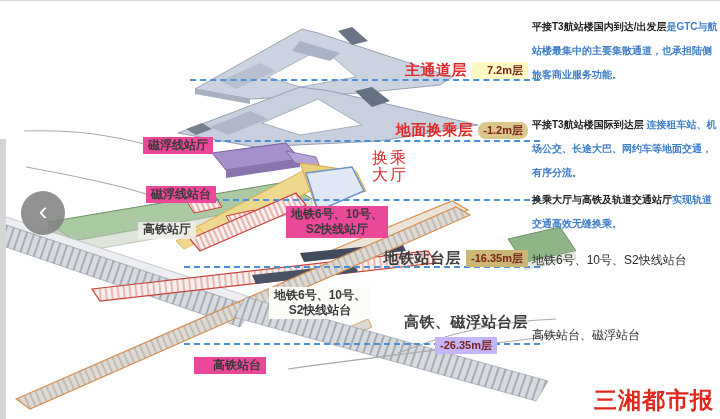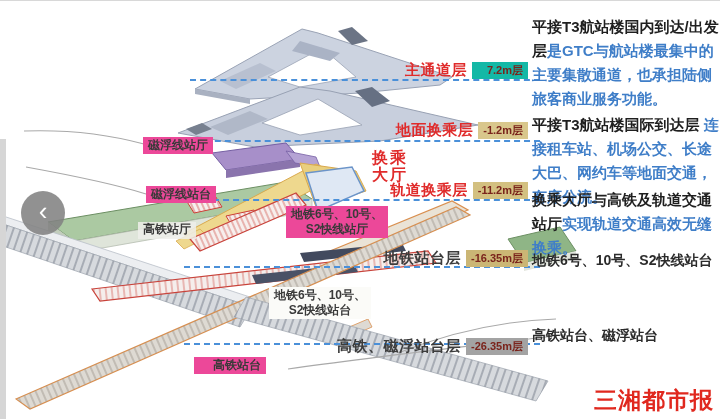--- a/index.html
+++ b/index.html
@@ -11,35 +11,35 @@
   
   .dash{position:absolute;height:0;border-top:2px dashed #4a90d9;z-index:2;}
   .dash.over{z-index:4;}
 
   
   .layer-row{position:absolute;right:192px;display:flex;align-items:center;gap:5px;z-index:5;white-space:nowrap;}
   .layer-name{font-size:15px;font-weight:700;letter-spacing:.5px;}
   .layer-name.red{color:#e02b2b;}
   .layer-name.dark{color:#3c3c3c;}
   .badge{font-size:11px;font-weight:700;color:#7a231b;padding:2px 5px;line-height:13px;white-space:nowrap;}
-  .b1{background:#14b8a6;padding-left:15px;} .b2{background:#d9c78c;} .b3{background:#d3c080;}
-  .b4{background:#cbb675;} .b5{background:#a3a3a3;}
+  .b1{background:#fef9c3;padding-left:15px;} .b2{background:#d9c78c;border-radius:8px;} .b3{background:#d3c080;}
+  .b4{background:#cbb675;} .b5{background:#c4b5fd;}
 
   
   .dlabel{position:absolute;z-index:5;background:#ec4899;color:#3a3a3a;font-size:12px;font-weight:700;
           padding:1px 5px;line-height:15px;white-space:nowrap;}
   .dlabel.two{text-align:center;line-height:15px;}
-  .transfer-hall{position:absolute;z-index:5;color:#e02b2b;font-size:16px;font-weight:700;
+  .transfer-hall{position:absolute;z-index:5;color:#e02b2b;font-size:16px;font-weight:400;
                  line-height:17px;letter-spacing:2px;background:transparent;}
 
   
-  .ann{position:absolute;left:532px;width:188px;z-index:5;font-size:15px;line-height:24px;letter-spacing:0;}
+  .ann{position:absolute;left:532px;width:188px;z-index:5;font-size:10px;line-height:24px;letter-spacing:0;}
   .seg-bold{color:#1f1f1f;font-weight:700;}
   .seg-blue{color:#3f7ec8;font-weight:700;}
-  .ann.small{font-size:14px;color:#2b2b2b;font-weight:700;}
+  .ann.small{font-size:12px;color:#2b2b2b;font-weight:400;}
 
   .logo{position:absolute;right:6px;bottom:4px;z-index:5;color:#e0281e;font-size:23px;font-weight:700;
         letter-spacing:1px;font-family:"Liberation Sans","DejaVu Sans",sans-serif;}
 
   .back-btn{position:absolute;left:21px;top:190px;width:44px;height:44px;border-radius:50%;
             background:rgba(130,130,130,.88);z-index:6;display:flex;align-items:center;justify-content:center;
             color:#fff;font-size:26px;line-height:1;cursor:pointer;user-select:none;}
   .back-btn span{transform:translateY(-2px);}
 </style>
 </head>
@@ -161,29 +161,25 @@
   <div class="dash" style="left:184px;top:342px;width:356px;"></div>
 
   <div class="layer-row" style="top:60px;">
     <span class="layer-name red">主通道层</span>
     <span class="badge b1">7.2m层</span>
   </div>
   <div class="layer-row" style="top:120px;margin-left:42px;">
     <span class="layer-name red">地面换乘层</span>
     <span class="badge b2">-1.2m层</span>
   </div>
-  <div class="layer-row" style="top:180px;">
-    <span class="layer-name red">轨道换乘层</span>
-    <span class="badge b3">-11.2m层</span>
-  </div>
   <div class="layer-row" style="top:248px;">
     <span class="layer-name dark">地铁站台层</span>
     <span class="badge b4">-16.35m层</span>
   </div>
-  <div class="layer-row" style="top:336px;">
+  <div class="layer-row" style="top:312px;flex-direction:column;">
     <span class="layer-name dark">高铁、磁浮站台层</span>
     <span class="badge b5">-26.35m层</span>
   </div>
 
   <div class="dlabel" style="left:143px;top:136px;"><span>磁浮线站厅</span></div>
   <div class="dlabel" style="left:146px;top:185px;"><span>磁浮线站台</span></div>
   <div class="dlabel" style="left:138px;top:221px;background:rgba(238,238,234,.85);font-family:Liberation Mono, monospace;"><span>高铁站厅</span></div>
 
   <div class="transfer-hall" style="left:372px;top:148px;">
     <div>换乘</div>

